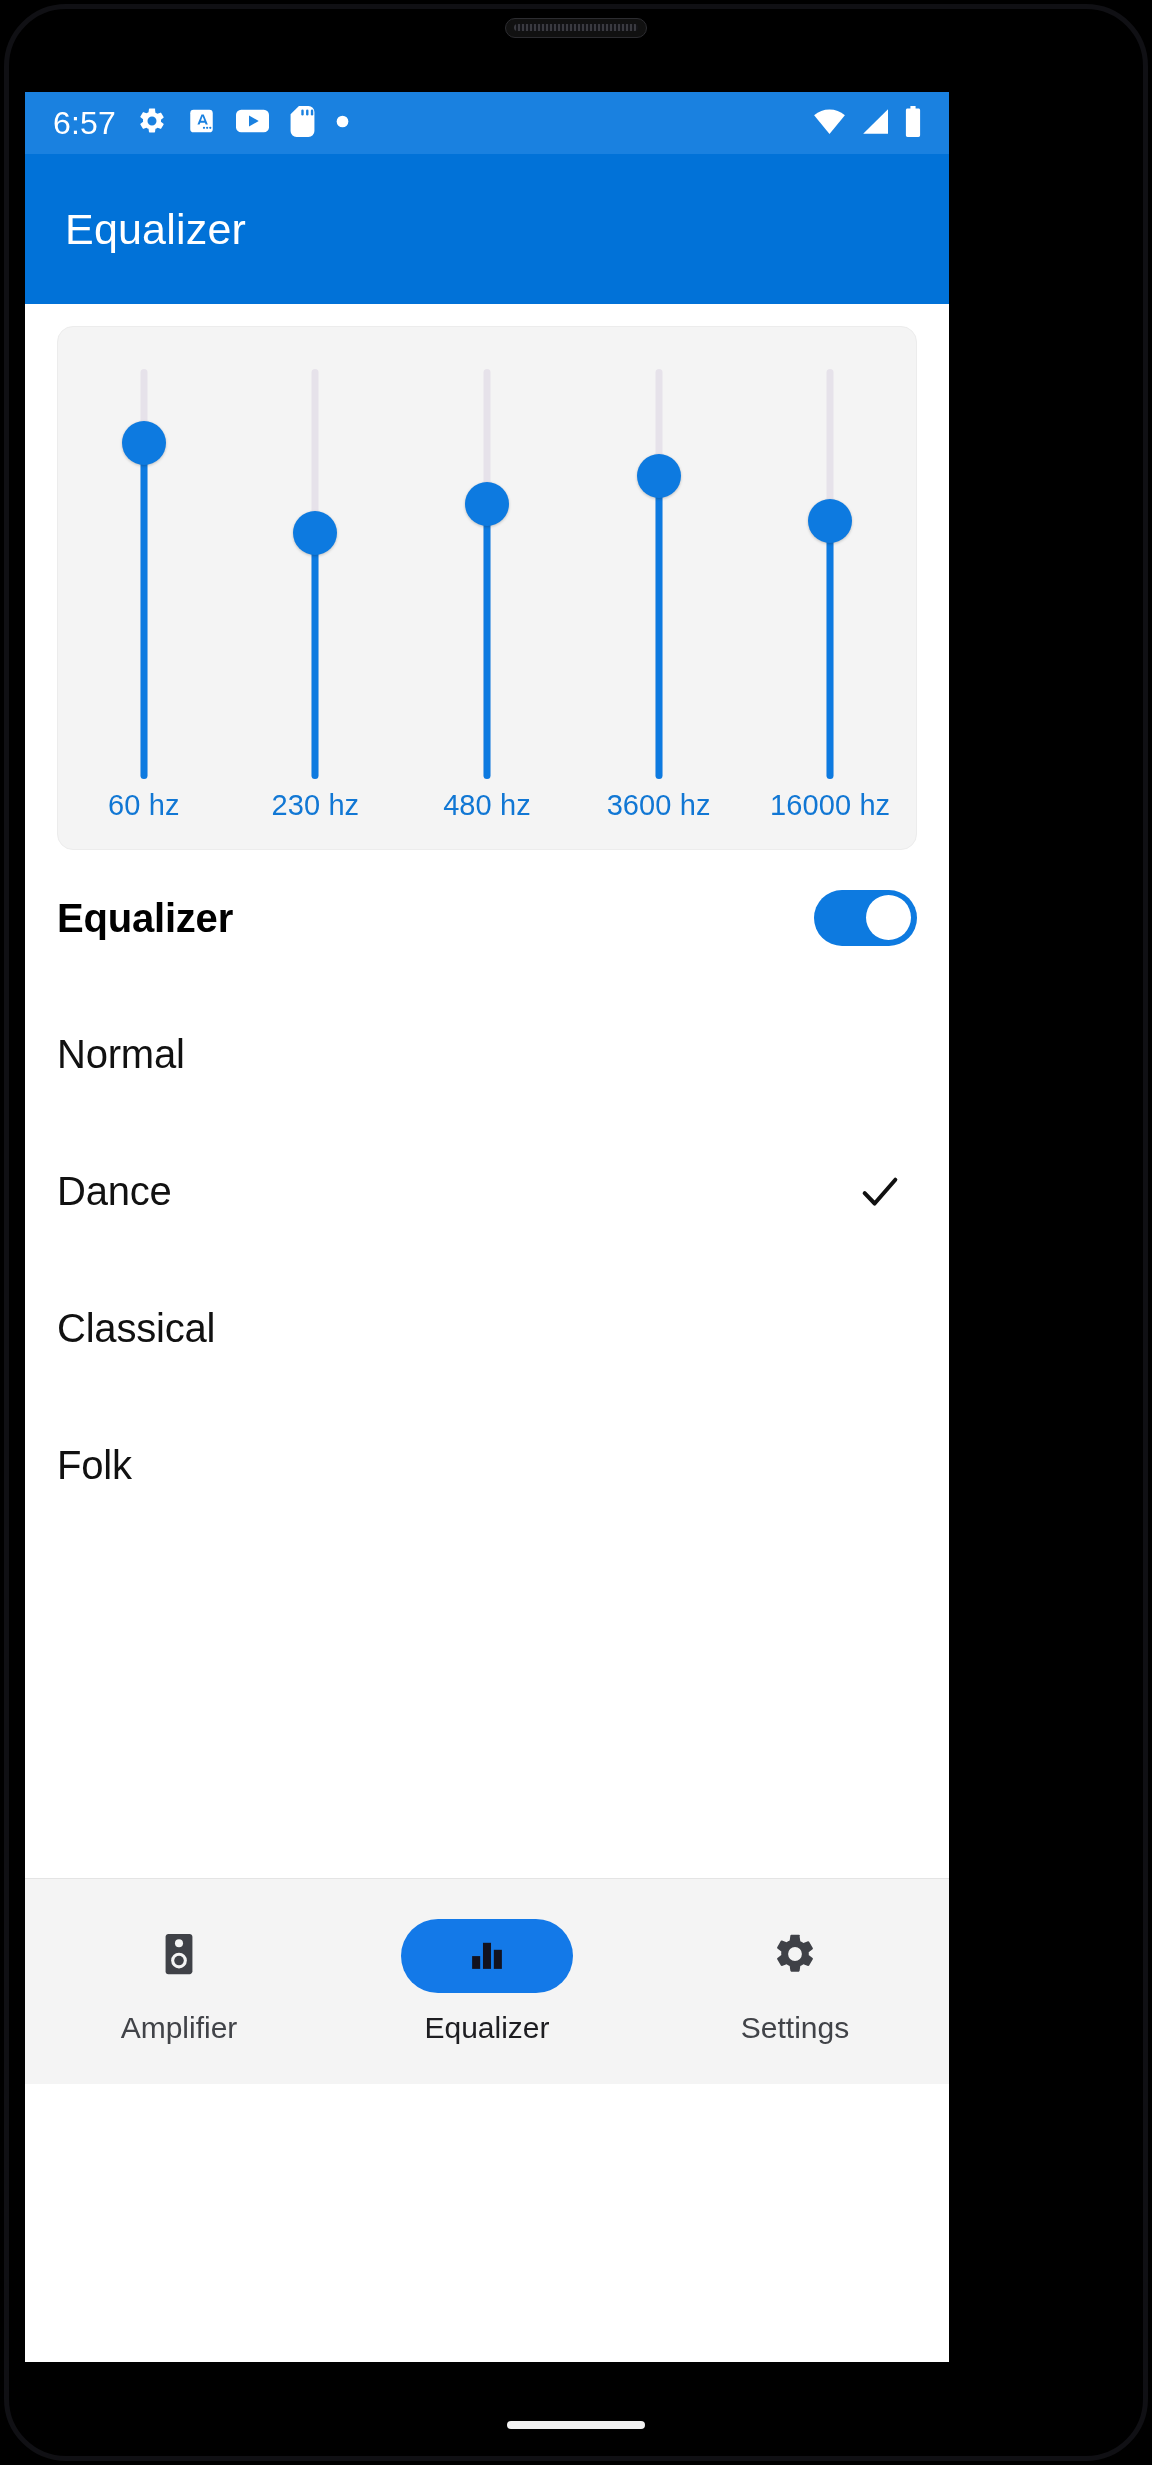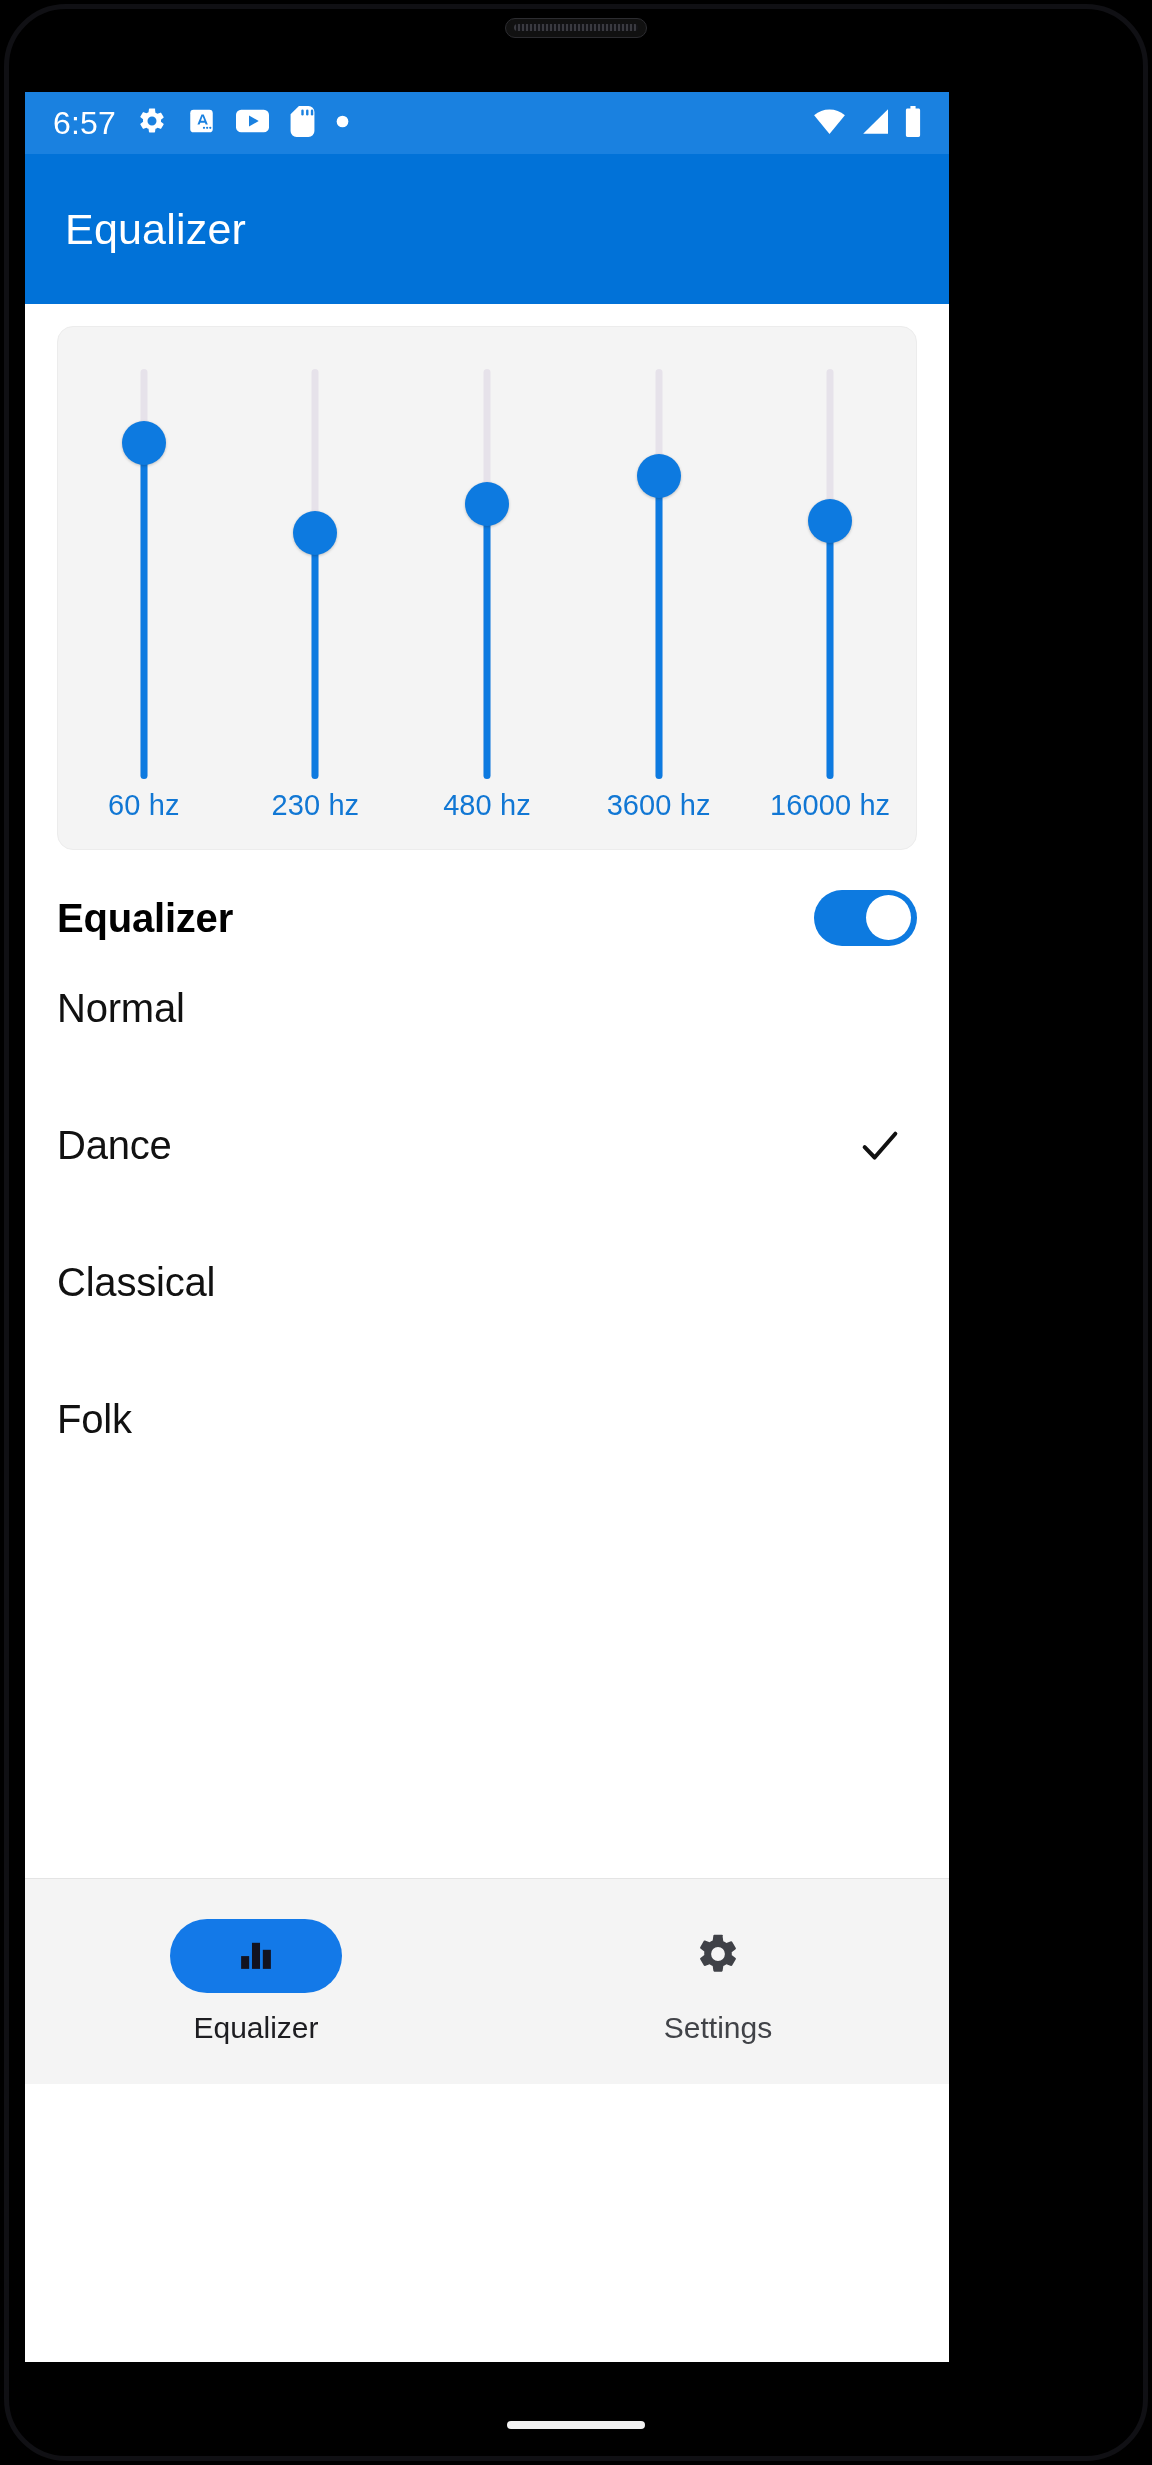--- a/index.html
+++ b/index.html
@@ -112,21 +112,21 @@
     position:relative;flex:0 0 auto;
   }
   #eq-switch-knob{
     position:absolute;top:5px;right:6px;width:45px;height:45px;
     border-radius:50%;background:#fff;
   }
 
   
   #preset-list{margin:0 32px;}
   .preset-row{
-    height:137px;display:flex;align-items:flex-start;justify-content:space-between;
+    height:137px;display:flex;align-items:center;justify-content:space-between;
   }
   .preset-label{font-size:40px;color:#111;font-weight:400;letter-spacing:-.2px;}
   .check-icon{width:46px;height:46px;flex:0 0 auto;margin-right:14px;}
   .check-hidden{visibility:hidden;}
 
   
   #bottom-nav{
     position:absolute;left:0;bottom:0;width:100%;height:206px;
     background:#f4f4f4;border-top:1px solid #e4e4e4;box-sizing:border-box;
     display:flex;align-items:center;
@@ -319,20 +319,33 @@
           <svg class="check-icon check-hidden" viewBox="0 0 24 24" fill="none" stroke="#111" stroke-width="2.1" stroke-linecap="round" stroke-linejoin="round">
               <path d="M4 12.6 9.2 18 20 5.6"></path>
             </svg>
         </div>
 
 
       </div>
 
       <div id="bottom-nav">
 
+        <div class="nav-item">
+          <div class="nav-icon-holder">
+            <span>
+              <svg width="46" height="46" viewBox="0 0 24 24" fill="#3f4147">
+                <path d="M6.5 1.5h11c.83 0 1.5.67 1.5 1.5v18c0 .83-.67 1.5-1.5 1.5h-11A1.5 1.5 0 0 1 5 21V3c0-.83.67-1.5 1.5-1.5z"></path>
+                <circle cx="12" cy="6.4" r="2.1" fill="#f4f4f4"></circle>
+                <circle cx="12" cy="15.4" r="4.1" fill="#f4f4f4"></circle>
+                <circle cx="12" cy="15.4" r="2.5" fill="#3f4147"></circle>
+              </svg>
+            </span>
+          </div>
+          <span class="nav-label">Amplifier</span>
+        </div>
 
         <div class="nav-item active">
           <div class="nav-icon-holder">
             <span>
               <svg width="42" height="42" viewBox="0 0 24 24" fill="#12121f">
                 <rect x="3.5" y="13.2" width="4.6" height="7.3"></rect>
                 <rect x="9.7" y="5.6" width="4.6" height="14.9"></rect>
                 <rect x="15.9" y="9.6" width="4.6" height="10.9"></rect>
               </svg>
             </span>

